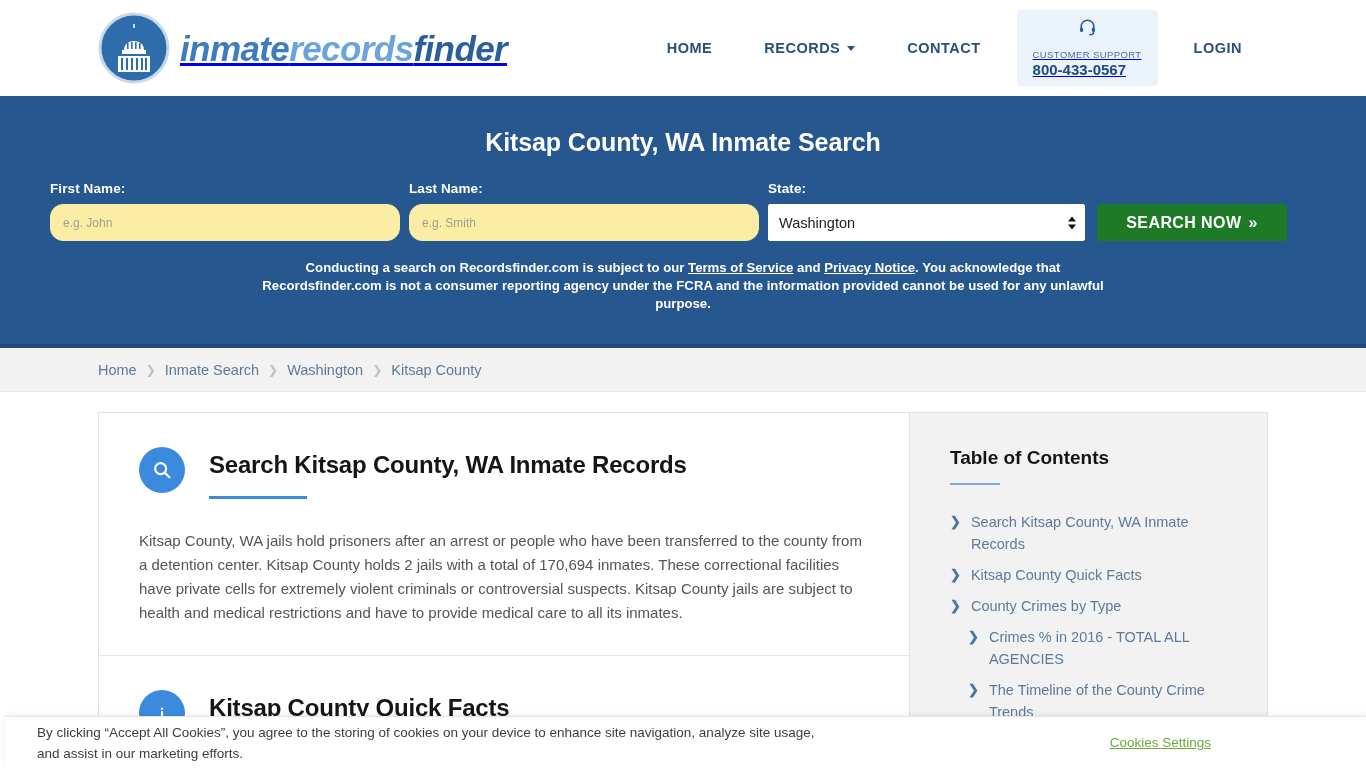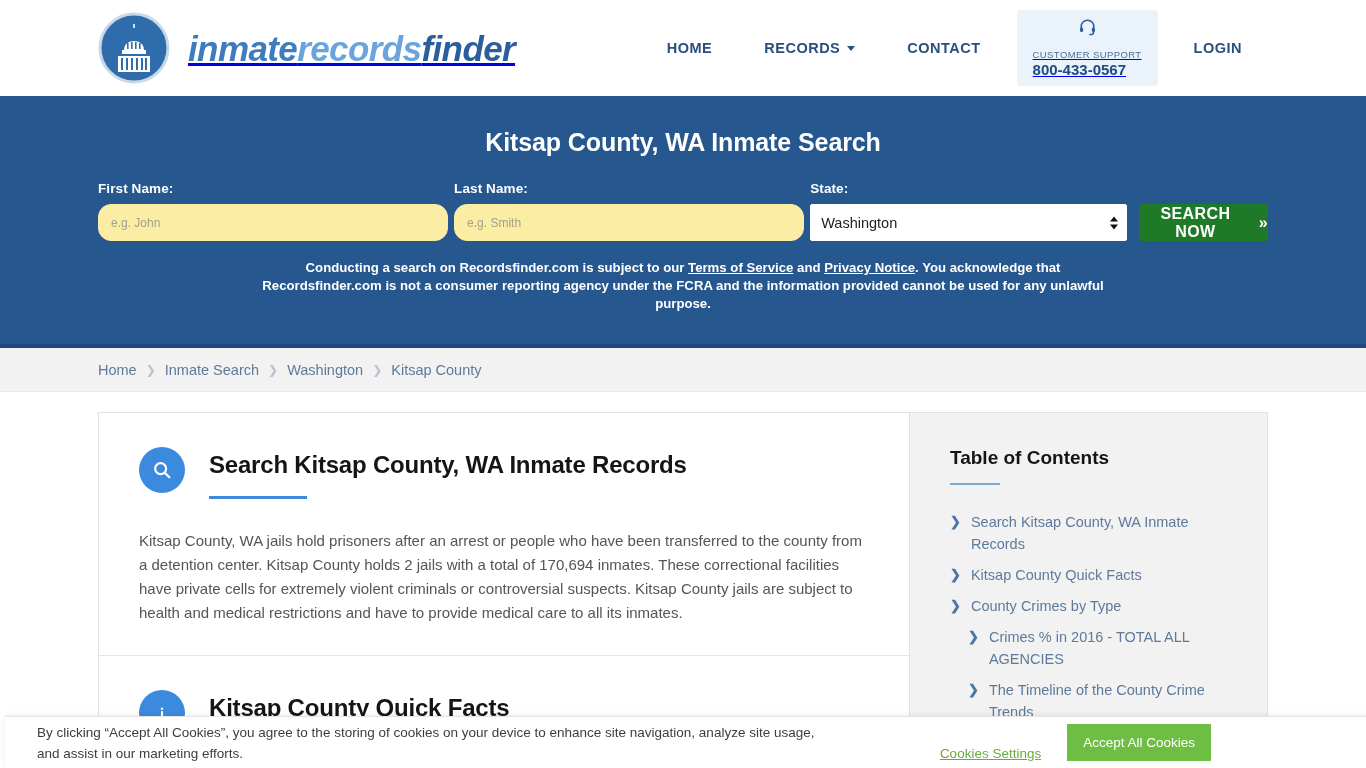--- a/index.html
+++ b/index.html
@@ -11,21 +11,21 @@
   }
   .page { position: relative; width: 1366px; height: 768px; }
 
   
   .header {
     height: 96px; background: #ffffff;
     display: flex; align-items: center;
     padding: 0 98px 0 98px;
     position: relative;
   }
-  .brand { display: flex; align-items: center; gap: 18px; }
+  .brand { display: flex; align-items: center; gap: 10px; }
   .brand-mark { width: 72px; height: 72px; flex: 0 0 72px; position: relative; }
   .brand-text {
     font-size: 35px; font-style: italic; font-weight: 700;
     letter-spacing: -0.6px; line-height: 1;
     white-space: nowrap;
   }
   .bt-a { color: #3f7bbf; }
   .bt-b { color: #6aa4dd; }
   .bt-c { color: #2a5f9e; }
 
@@ -52,21 +52,21 @@
   .support-label {
     font-size: 9.5px; color: #4a6f9b; letter-spacing: 0.4px;
     display: block; font-weight: 400;
   }
   .support-phone {
     font-size: 15px; color: #1f4a7d; font-weight: 700; display: block;
   }
 
   
   .banner {
-    background: #26578f; padding: 0 98px;
+    background: #26578f; padding: 0 50px;
     border-bottom: 4px solid #1f4a7c;
     height: 252px; position: relative;
   }
   .banner-title {
     color: #ffffff; font-size: 25px; font-weight: 700;
     text-align: center; padding-top: 32px; letter-spacing: -0.1px;
   }
   .search-row {
     display: flex; align-items: flex-end; gap: 0; margin-top: 24px;
   }
@@ -389,17 +389,16 @@
           <a class="toc-link" href="#">Kitsap County Jail Demographics</a>
         </li>
       </ul>
     </aside>
   </div>
 
   <div class="cookie">
     <p class="cookie-text">By clicking “Accept All Cookies”, you agree to the storing of cookies on your device to enhance site navigation, analyze site usage, and assist in our marketing efforts.</p>
     <div class="cookie-actions">
       <button class="cookie-settings">Cookies Settings</button>
-      <button class="cookie-accept">Accept All Cookies</button>
     </div>
   </div>
 
 </div>
 
 </body></html>

